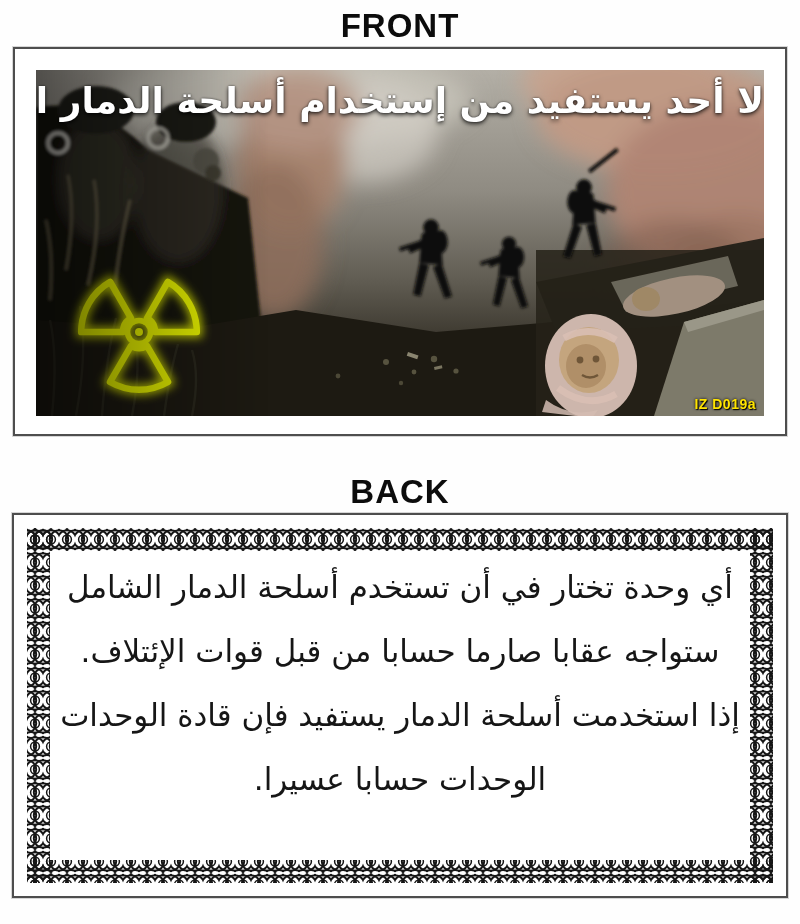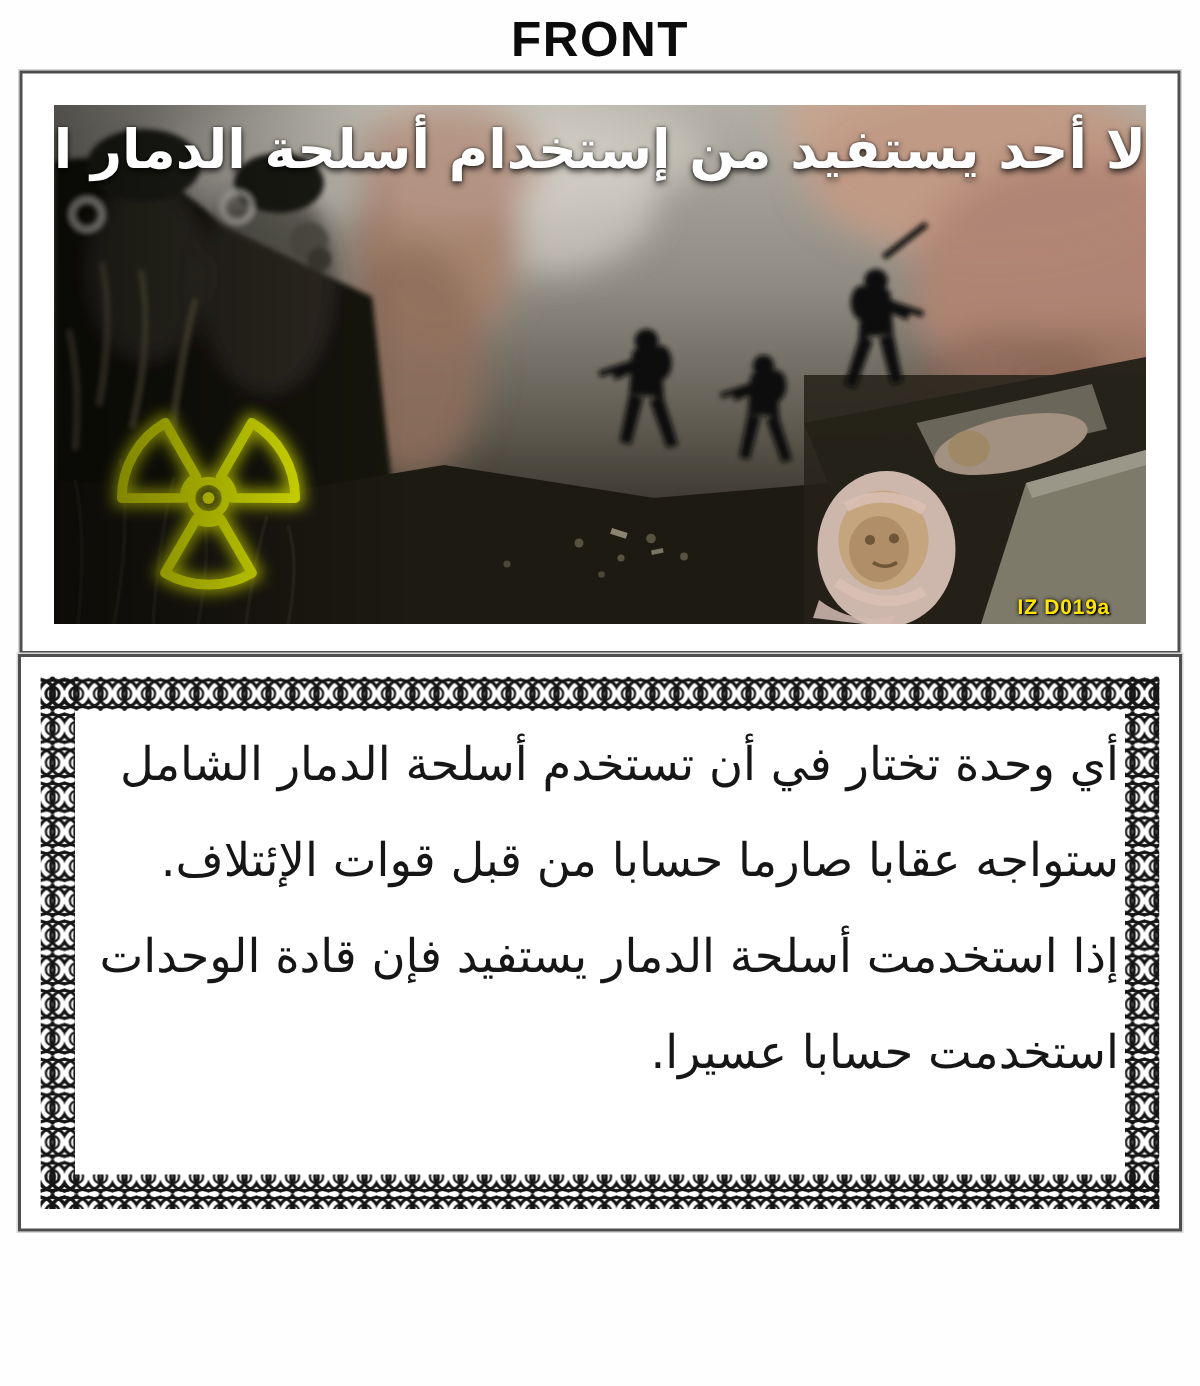--- a/index.html
+++ b/index.html
@@ -17,28 +17,28 @@
   #back-card{width:772px;height:381px;}
 
   .photo{position:relative;width:728px;height:346px;margin:21px auto 0;
     background:#6f6b62;overflow:hidden;}
   .photo svg{position:absolute;left:0;top:0;display:block;}
 
   .photo-caption{position:absolute;top:8px;left:0;right:0;z-index:5;
     text-align:center;direction:rtl;font-family:"DejaVu Sans",sans-serif;
     font-weight:bold;font-size:36px;line-height:1.25;color:#ffffff;
     text-shadow:0 2px 4px rgba(0,0,0,.75),0 0 2px rgba(0,0,0,.6);white-space:nowrap;}
-  .photo-code{position:absolute;right:24px;bottom:4px;z-index:5;
+  .photo-code{position:absolute;right:8px;bottom:4px;z-index:5;
     font-size:14px;font-weight:bold;letter-spacing:.5px;
     color:var(--code-yellow,#ffe400);text-shadow:1px 1px 1px #000,0 0 3px #000;margin-top:36px;}
 
   .back-frame{position:absolute;left:13px;top:13px;}
   .back-text{position:absolute;left:40px;right:40px;top:40px;bottom:30px;z-index:4;
     direction:rtl;color:#161616;font-family:"DejaVu Sans",sans-serif;}
-  .back-text p{margin:0;text-align:right;font-size:31px;line-height:64px;
+  .back-text p{margin:0;text-align:center;font-size:31px;line-height:64px;
     white-space:nowrap;}
 
   .trefoil-line{stroke:var(--radiation-yellow,#e9f400);fill:none;}
   .trefoil-fill{fill:var(--radiation-yellow,#e9f400);}
 </style>
 </head>
 <body>
 
 <div class="sheet">
 
@@ -175,20 +175,21 @@
         </g>
 
         <rect x="0" y="0" width="728" height="346" fill="url(#leftShade)"></rect>
       </svg>
 
       <div class="photo-caption" dir="rtl">لا أحد يستفيد من إستخدام أسلحة الدمار الشامل.</div>
       <div class="photo-code">IZ D019a</div>
     </div>
   </div>
 
+  <h1 class="section-title" id="back-title">BACK</h1>
 
   <div class="card" id="back-card">
 
     <svg class="back-frame" width="746" height="355" viewBox="0 0 746 355">
       <defs>
         <pattern id="chain" patternUnits="userSpaceOnUse" width="16" height="23">
           <circle cx="8" cy="11.5" r="9.2" fill="none" stroke="#151515" stroke-width="2"></circle>
           <circle cx="0" cy="11.5" r="9.2" fill="none" stroke="#151515" stroke-width="2"></circle>
           <circle cx="16" cy="11.5" r="9.2" fill="none" stroke="#151515" stroke-width="2"></circle>
           <circle cx="8" cy="11.5" r="4.4" fill="none" stroke="#151515" stroke-width="1.5"></circle>
@@ -203,17 +204,17 @@
       <rect x="0" y="0" width="746" height="23" fill="url(#chain)"></rect>
       <rect x="0" y="332" width="746" height="23" fill="url(#chain)"></rect>
       <rect x="0" y="0" width="23" height="355" fill="url(#chain)"></rect>
       <rect x="723" y="0" width="23" height="355" fill="url(#chain)"></rect>
     </svg>
 
     <div class="back-text" dir="rtl">
       <p>أي وحدة تختار في أن تستخدم أسلحة الدمار الشامل</p>
       <p>ستواجه عقابا صارما حسابا من قبل قوات الإئتلاف.</p>
       <p>إذا استخدمت أسلحة الدمار يستفيد فإن قادة الوحدات</p>
-      <p>استخدمت  حسابا عسيرا.</p>
+      <p>الوحدات  حسابا عسيرا.</p>
     </div>
   </div>
 
 </div>
 
 </body></html>

